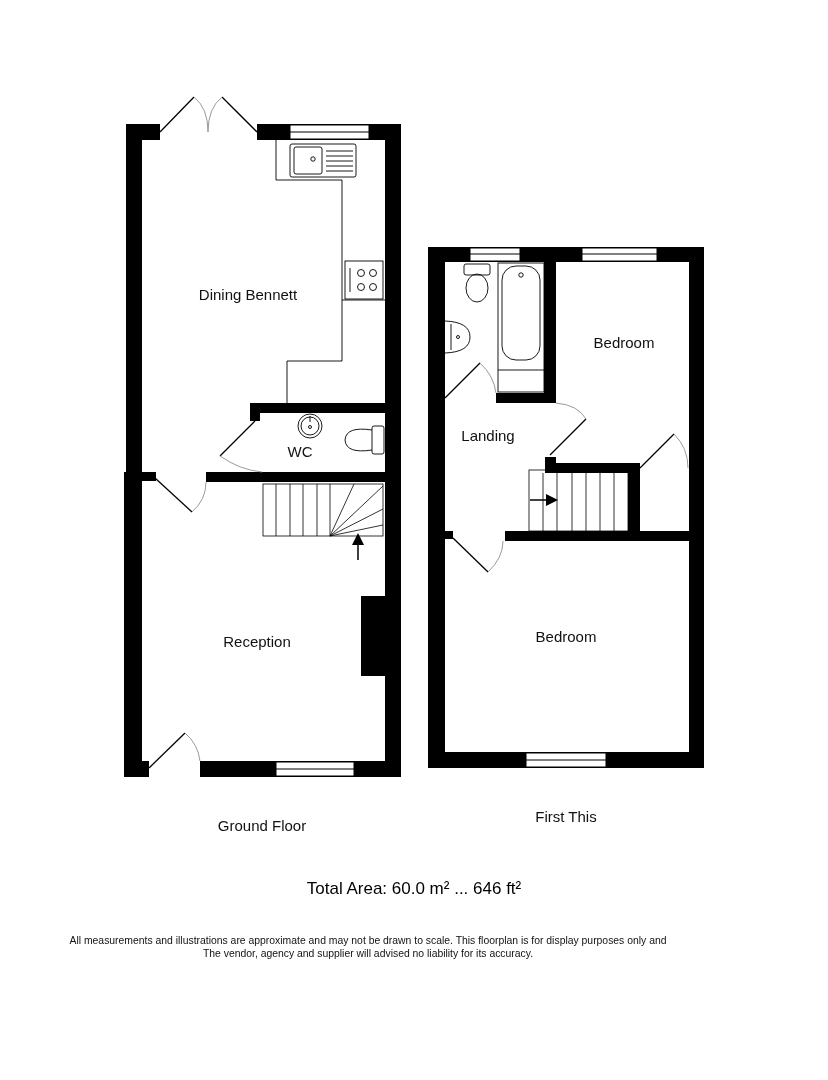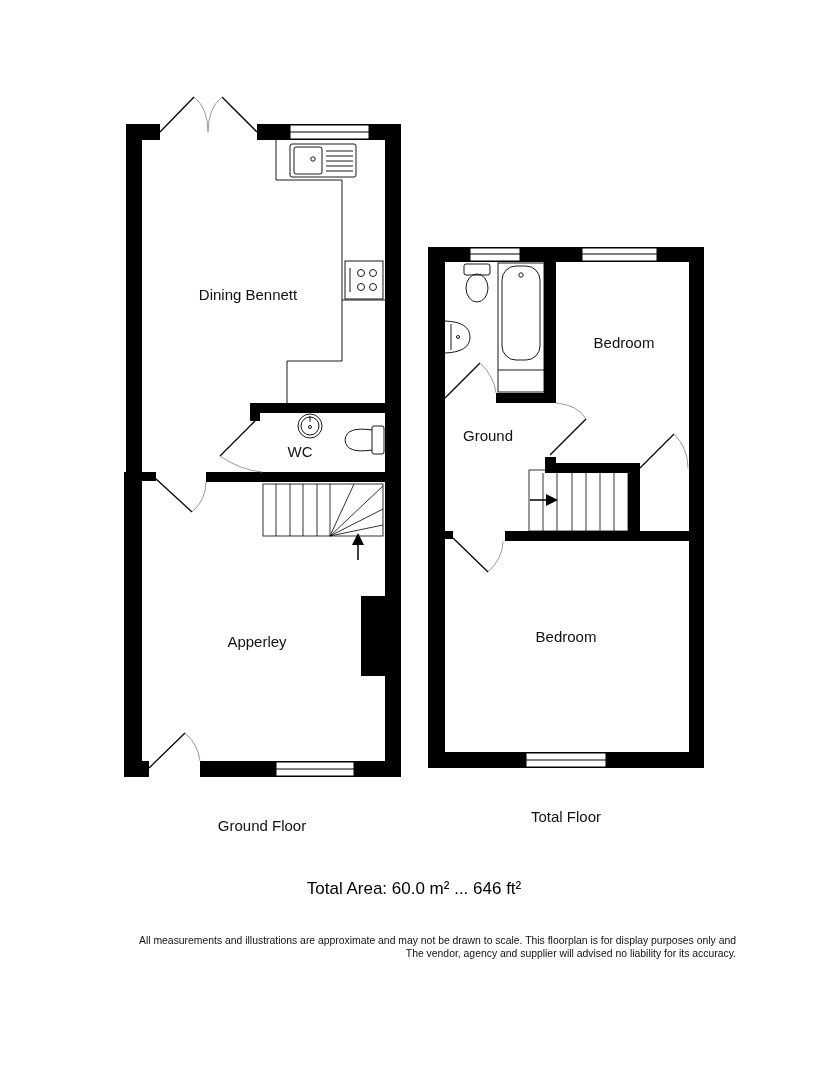--- a/index.html
+++ b/index.html
@@ -2,21 +2,21 @@
 <html><head>
   <meta charset="utf-8">
   <style>
     html, body { margin: 0; padding: 0; background: #ffffff; }
     body { width: 828px; height: 1080px; position: relative; overflow: hidden;
            font-family: "Liberation Sans", "DejaVu Sans", sans-serif; color: #000; }
     #plan { position: absolute; left: 0; top: 0; }
     .lbl { position: absolute; white-space: nowrap; font-size: 15px; color: #111; transform: translateX(-50%); }
     .floor-lbl { position: absolute; white-space: nowrap; font-size: 15px; color: #111; transform: translateX(-50%); }
     .total { position: absolute; left: 414px; top: 879px; transform: translateX(-50%); font-size: 17px; white-space: nowrap; }
-    .disclaimer { position: absolute; left: 0; width: 736px; top: 935px; text-align: right; font-size: 10.4px; line-height: 12.5px; color: #111; }
+    .disclaimer { position: absolute; left: 0; width: 736px; top: 935px; text-align: center; font-size: 10.4px; line-height: 12.5px; color: #111; }
     .disclaimer div { white-space: nowrap; }
   </style>
 </head>
 <body>
 
 <svg id="plan" width="828" height="1080" viewBox="0 0 828 1080" xmlns="http://www.w3.org/2000/svg">
 
   <g>
 
     <g fill="#000">
@@ -199,27 +199,27 @@
     </g>
     <g>
       <line x1="530" y1="500" x2="550" y2="500" stroke="#000" stroke-width="1.5"></line>
       <polygon points="546,494 546,506 558,500" fill="#000"></polygon>
     </g>
   </g>
 </svg>
 
 <div class="lbl" style="left:248px; top:286px;">Dining Bennett</div>
 <div class="lbl" style="left:300px; top:443px;">WC</div>
-<div class="lbl" style="left:257px; top:633px;">Apperley</div>
+<div class="lbl" style="left:257px; top:633px;">Reception</div>
 
 <div class="lbl" style="left:624px; top:334px;">Bedroom</div>
-<div class="lbl" style="left:488px; top:427px;">Ground</div>
+<div class="lbl" style="left:488px; top:427px;">Landing</div>
 <div class="lbl" style="left:566px; top:628px;">Bedroom</div>
 
 <div class="floor-lbl" style="left:262px; top:817px;">Ground Floor</div>
-<div class="floor-lbl" style="left:566px; top:808px;">Total Floor</div>
+<div class="floor-lbl" style="left:566px; top:808px;">First This</div>
 
 <div class="total">Total Area: 60.0 m² ... 646 ft²</div>
 
 <div class="disclaimer">
   <div>All measurements and illustrations are approximate and may not be drawn to scale. This floorplan is for display purposes only and</div>
   <div>The vendor, agency and supplier will advised no liability for its accuracy.</div>
 </div>
 
 </body></html>

